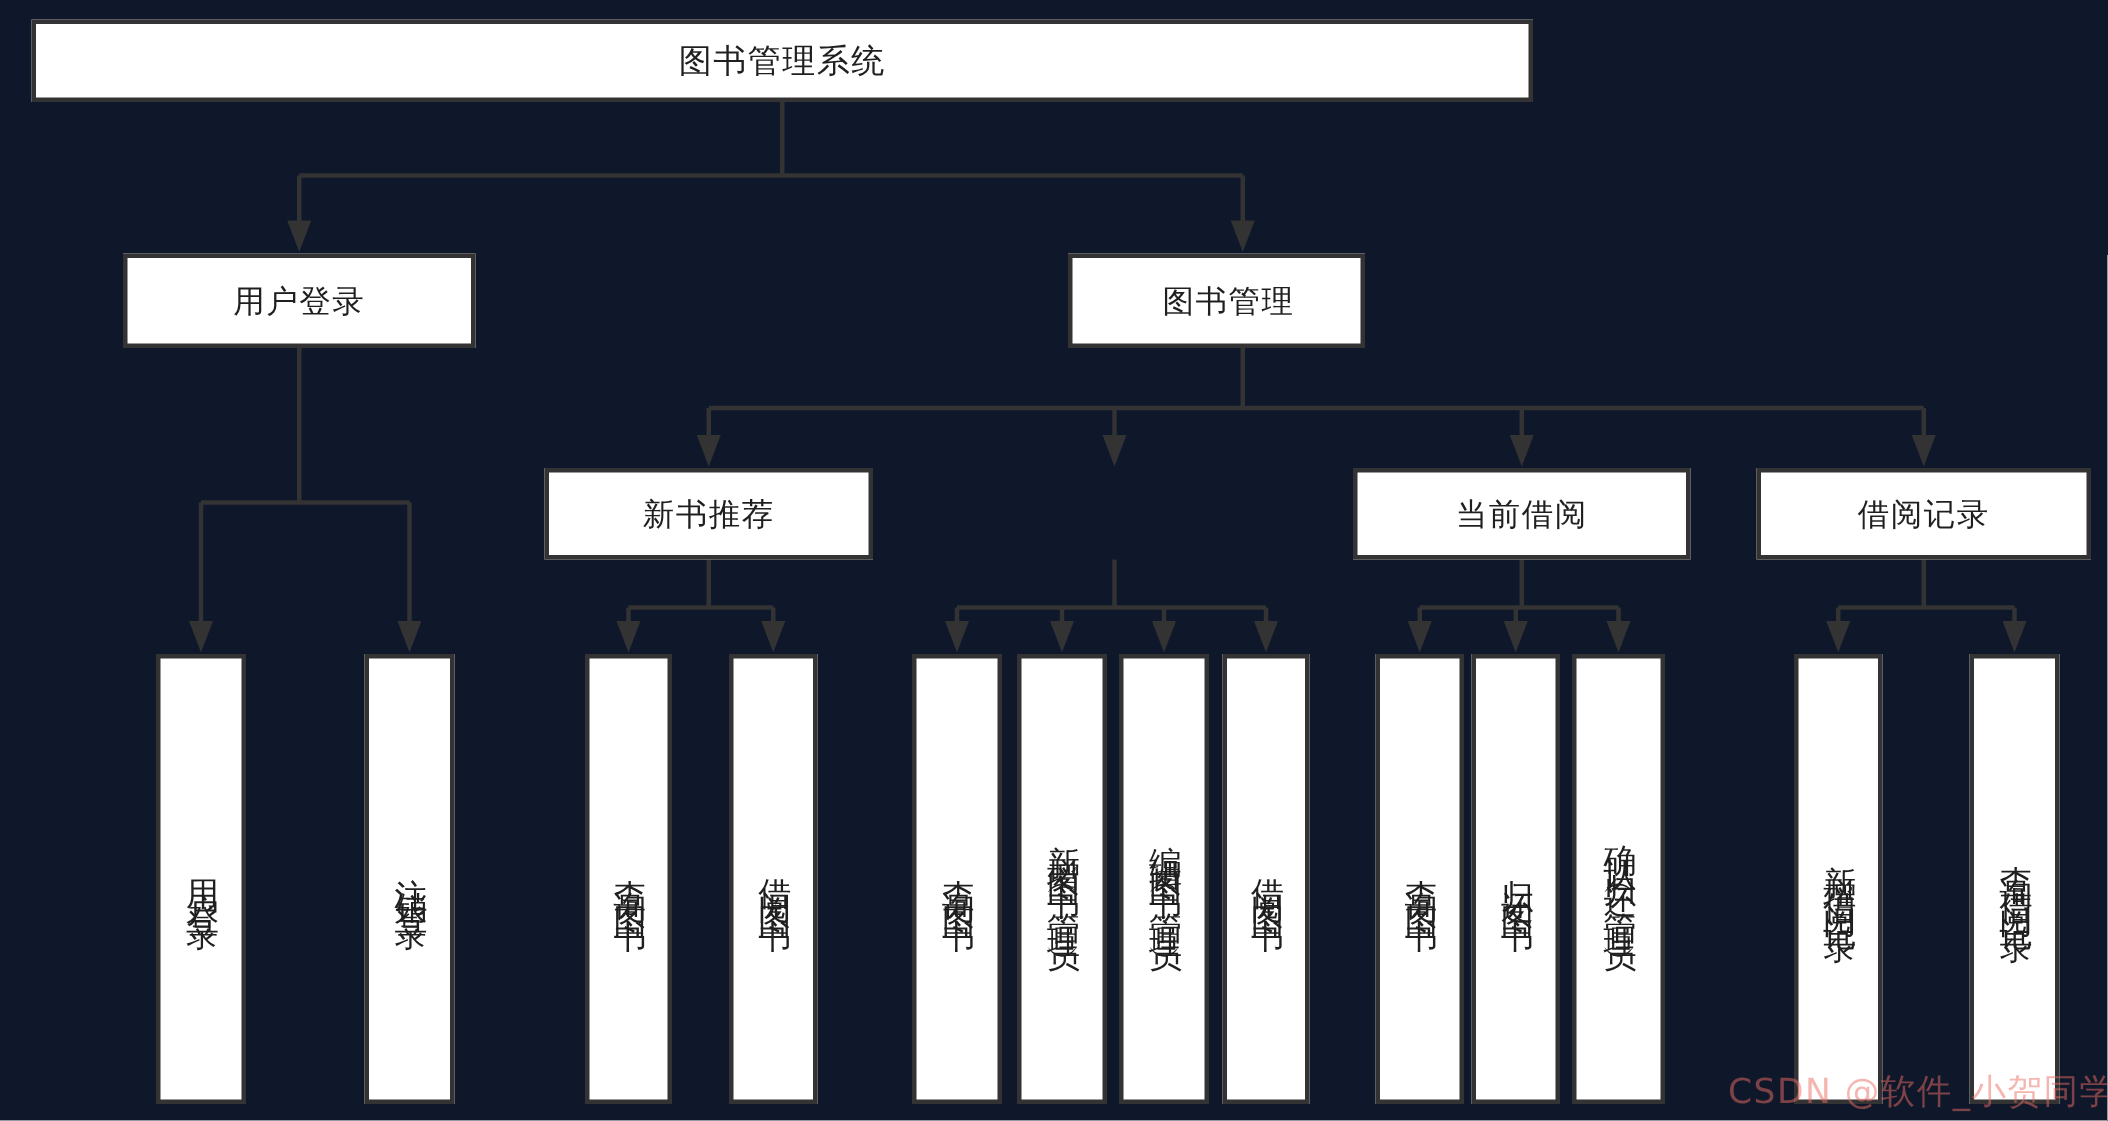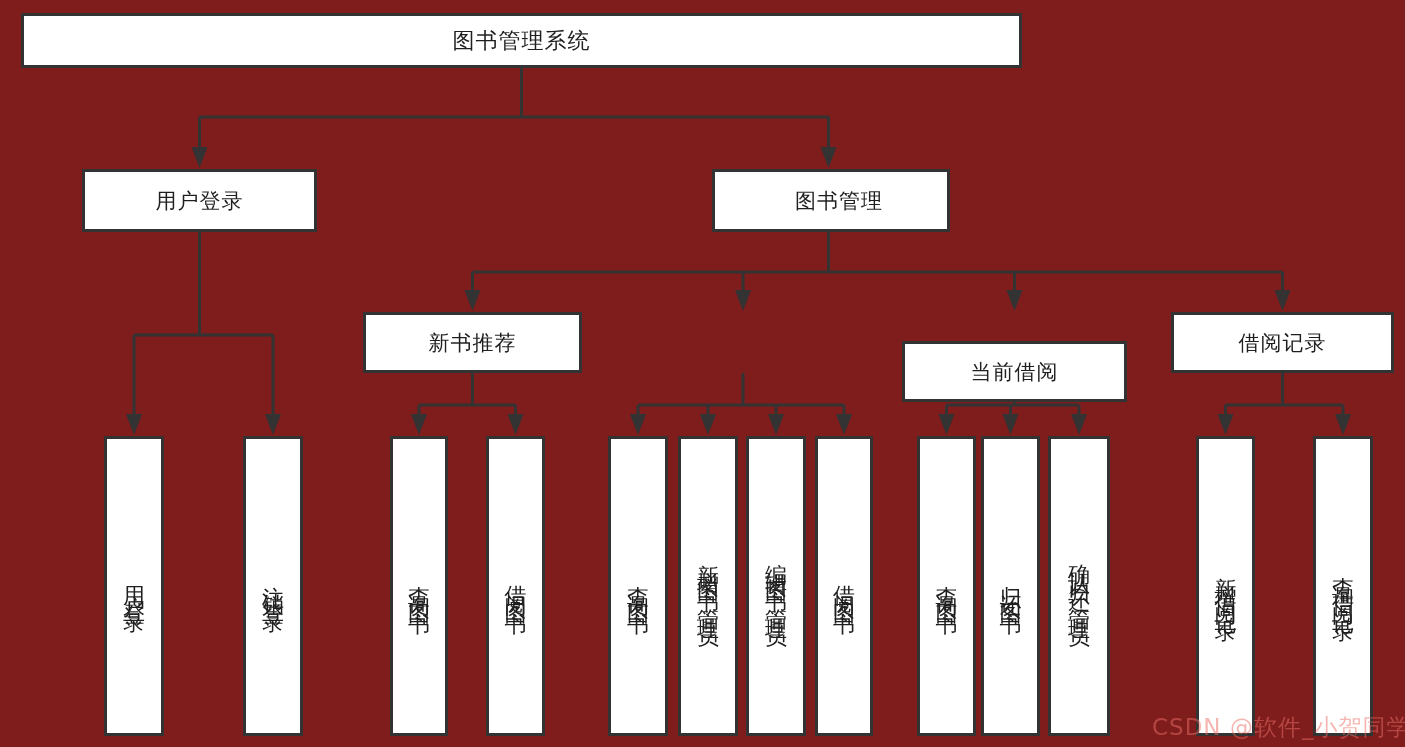--- a/index.html
+++ b/index.html
@@ -1,19 +1,19 @@
 <!DOCTYPE html>
 <html><head>
 <meta charset="utf-8">
 <style>
   html,body{margin:0;padding:0;background:#ffffff;}
   .canvas{
     position:relative;
     width:1405px;height:747px;
-    background:#7f1d1d;
+    background:#0f172a;
     font-family:"DejaVu Sans","Liberation Sans",sans-serif;
     overflow:hidden;
   }
   .connector-layer{position:absolute;left:0;top:0;z-index:1;}
   .box{
     position:absolute;
     box-sizing:border-box;
     border:3px solid #333333;
     background:#ffffff;
     display:flex;align-items:center;justify-content:center;
@@ -78,28 +78,28 @@
     </g>
   </svg>
 
   <div class="box" style="left:21px;top:13px;width:1001px;height:55px;">
     <span class="title-label">图书管理系统</span>
   </div>
 
   <div class="box" style="left:82px;top:169px;width:235px;height:63px;">
     <span class="hlabel">用户登录</span>
   </div>
-  <div class="box" style="left:712px;top:169px;width:238px;height:63px;padding-left:16px;">
+  <div class="box" style="left:712px;top:169px;width:198px;height:63px;padding-left:16px;">
     <span class="hlabel">图书管理</span>
   </div>
 
   <div class="box" style="left:363px;top:312px;width:219px;height:61px;">
     <span class="hlabel">新书推荐</span>
   </div>
-  <div class="box" style="left:902px;top:312px;width:225px;height:61px;margin-top:29px;">
+  <div class="box" style="left:902px;top:312px;width:225px;height:61px;">
     <span class="hlabel">当前借阅</span>
   </div>
   <div class="box" style="left:1171px;top:312px;width:223px;height:61px;">
     <span class="hlabel">借阅记录</span>
   </div>
 
   <div class="box leaf" style="left:104px;top:436px;width:60px;height:300px;">
     <span class="vtext">用户登录</span>
   </div>
   <div class="box leaf" style="left:243px;top:436px;width:60px;height:300px;">

